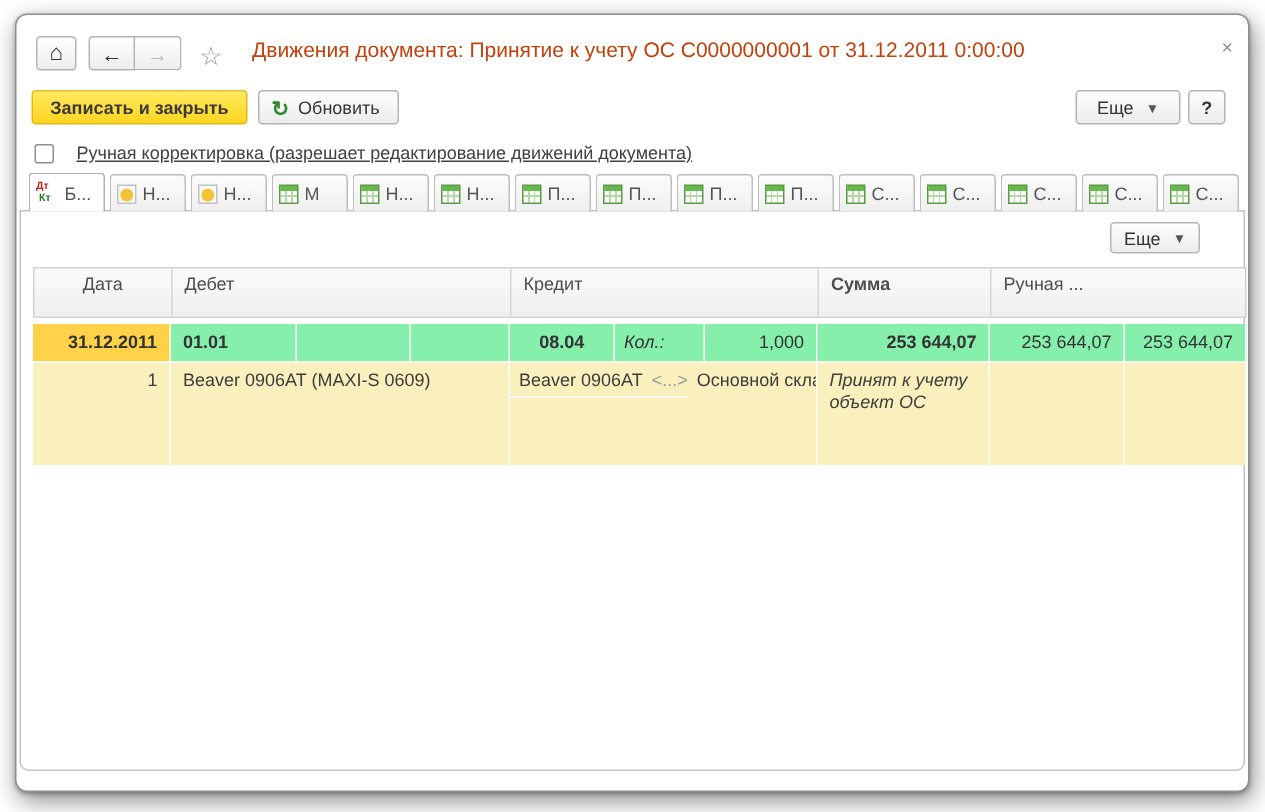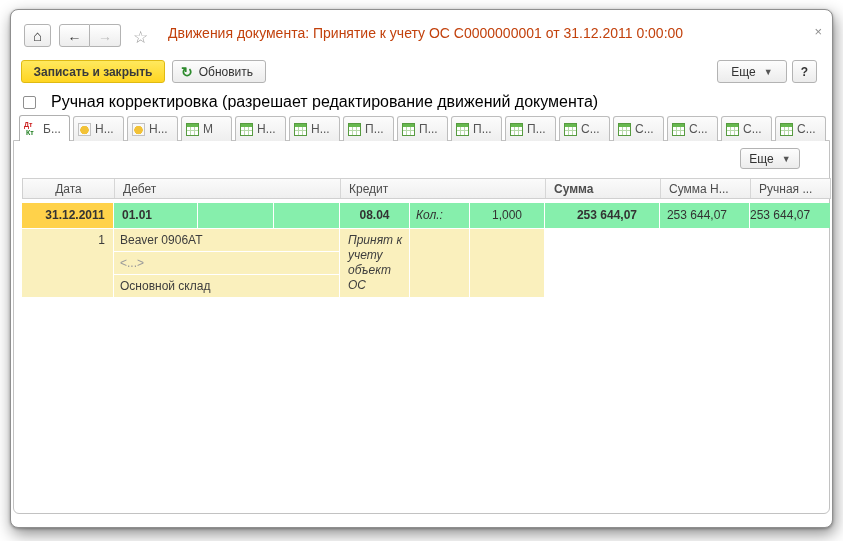--- a/index.html
+++ b/index.html
@@ -43,21 +43,21 @@
   .btn-plain { background:linear-gradient(#fdfdfd,#ececec); border:1px solid #b3b3b3; color:#333; }
   .btn-refresh { position:absolute; left:161px; padding:0 12px 0 8px; gap:6px; }
   .refresh-ico { color:#2e8b2e; font-weight:bold; font-size:14px; }
   .btn-more-top { position:absolute; right:45px; width:70px; justify-content:center; gap:8px; }
   .caret { font-size:9px; color:#555; }
   .btn-help { position:absolute; right:15px; width:25px; justify-content:center; font-weight:bold; }
 
   
   .chkrow { position:absolute; left:12px; top:84px; height:16px; display:flex; align-items:center; }
   .cb { width:13px; height:13px; border:1px solid #8f8f8f; border-radius:2px; background:#fff; }
-  .cb-label { margin-left:15px; font-size:16px; color:#000000; }
+  .cb-label { margin-left:15px; font-size:12px; color:#404040;text-decoration:underline; }
 
   
   .tabs { position:absolute; left:8px; top:106px; height:25px; display:flex; gap:3px; z-index:3; }
   .tab {
     width:51px; height:25px; border:1px solid #bdbdbd; border-bottom:none;
     border-radius:3px 3px 0 0; background:linear-gradient(#fcfcfc,#eeeeee);
     display:flex; align-items:center; padding-left:4px; gap:4px;
     font-size:12px; color:#555; overflow:hidden; white-space:nowrap;
   }
   .tab.active { background:#fff; height:26px; margin-top:-1px; border-color:#b0b0b0; }
@@ -81,42 +81,42 @@
   
   .frame {
     position:absolute; left:2px; right:2px; top:130px; bottom:13px;
     border:1px solid #c2c2c2; border-radius:0 0 6px 6px; background:#fff;
   }
   .btn-more-panel { position:absolute; right:29px; top:7px; width:60px; height:21px; justify-content:center; gap:8px; }
 
   
   .tbl { position:absolute; left:8px; top:37px; width:809px; font-size:12px; }
   .trow { display:grid; grid-template-columns:92px 84px 76px 66px 70px 60px 75px 115px 90px 81px; }
-  .thead { height:21px; background:linear-gradient(#fbfbfb,#efefef); border:1px solid #d0d0d0; }
+  .thead { height:34px; background:linear-gradient(#fbfbfb,#efefef); border:1px solid #d0d0d0; }
   .thead > div { line-height:21px; color:#4d4d4d; padding-left:8px; border-right:1px solid #d6d6d6; overflow:hidden; white-space:nowrap; }
   .thead > div:last-child { border-right:none; }
   .h-date { text-align:center; padding-left:0 !important; }
   .h-sum { font-weight:bold; color:#3c3c3c; }
   .span3 { grid-column:span 3; }
   .tspacer { height:4px; }
 
   .r1 { height:25px; }
   .r1 > div { background:#86efac; line-height:25px; border-right:1px solid #fff; overflow:hidden; white-space:nowrap; color:#333; }
   .sel-cell { background:#ffd24a !important; font-weight:bold; text-align:center;padding-left:15px; }
   .acct { font-weight:bold; padding-left:8px; }
   .acct-c { font-weight:bold; text-align:center; }
   .qty-label { font-style:italic; color:#8f8f8f; padding-left:6px; }
-  .num { text-align:right; padding-right:22px; }
+  .num { text-align:right; padding-right:8px; }
   .num-b { font-weight:bold; }
 
   .r2 { height:69px; }
   .r2 > div { background:#faf0bd; border-right:1px solid #fff; border-top:1px solid #fff; overflow:hidden; color:#3d3d3d; }
   .line-no { text-align:right; padding:4px 8px 0 0; }
   .detail { padding:4px 0 0 8px; white-space:nowrap; }
-  .credit-stack { display:flex; flex-direction:column; }
+  .credit-stack { display:flex; }
   .credit-stack .sub { height:23px; line-height:22px; padding-left:6px; border-bottom:1px solid #fff; white-space:nowrap; }
   .credit-stack .sub:last-child { border-bottom:none; }
   .sub-dim { color:#9a9a9a; }
   .comment { font-style:italic; padding:4px 6px 0 8px; line-height:15px; }
 </style>
 </head>
 <body>
 
 <div class="window">
 
@@ -234,41 +234,41 @@
       <span>Еще</span>
       <span class="caret">▼</span>
     </div>
 
     <div class="tbl">
       <div class="trow thead">
         <div class="h-date">Дата</div>
         <div class="span3">Дебет</div>
         <div class="span3">Кредит</div>
         <div class="h-sum">Сумма</div>
-        <div>Сумма Н...</div>
         <div>Ручная ...</div>
       </div>
 
       <div class="tspacer"></div>
 
       <div class="trow r1">
         <div class="sel-cell">31.12.2011</div>
         <div class="acct">01.01</div>
         <div></div>
         <div></div>
         <div class="acct-c">08.04</div>
         <div class="qty-label">Кол.:</div>
         <div class="num">1,000</div>
         <div class="num num-b">253 644,07</div>
         <div class="num">253 644,07</div>
         <div class="num">253 644,07</div>
       </div>
 
       <div class="trow r2">
         <div class="line-no">1</div>
+        <div class="span3 detail">Beaver 0906AT (MAXI-S 0609)</div>
         <div class="span3 credit-stack">
           <div class="sub">Beaver 0906AT</div>
           <div class="sub sub-dim">&lt;...&gt;</div>
           <div class="sub">Основной склад</div>
         </div>
         <div class="comment">Принят к учету объект ОС</div>
         <div></div>
         <div></div>
       </div>
     </div>

